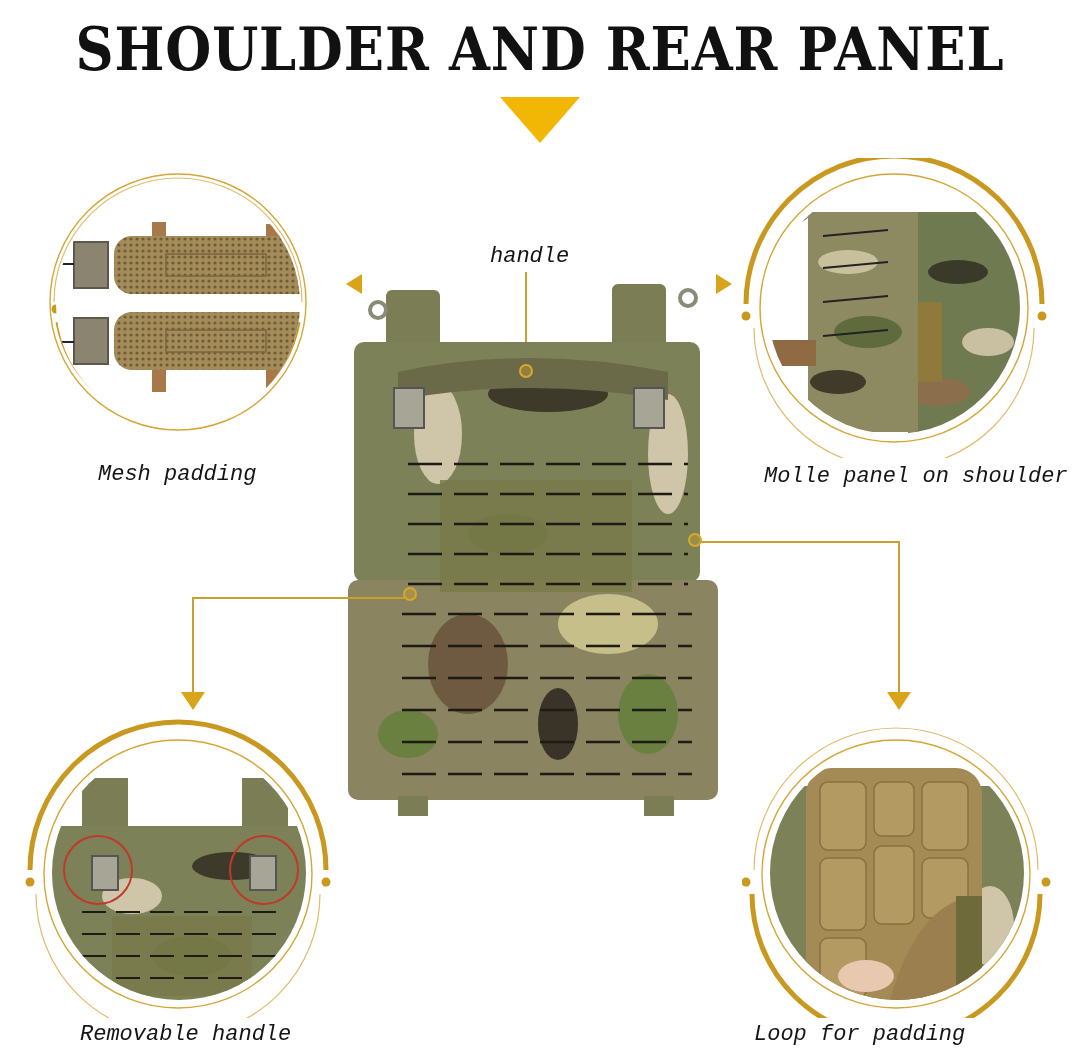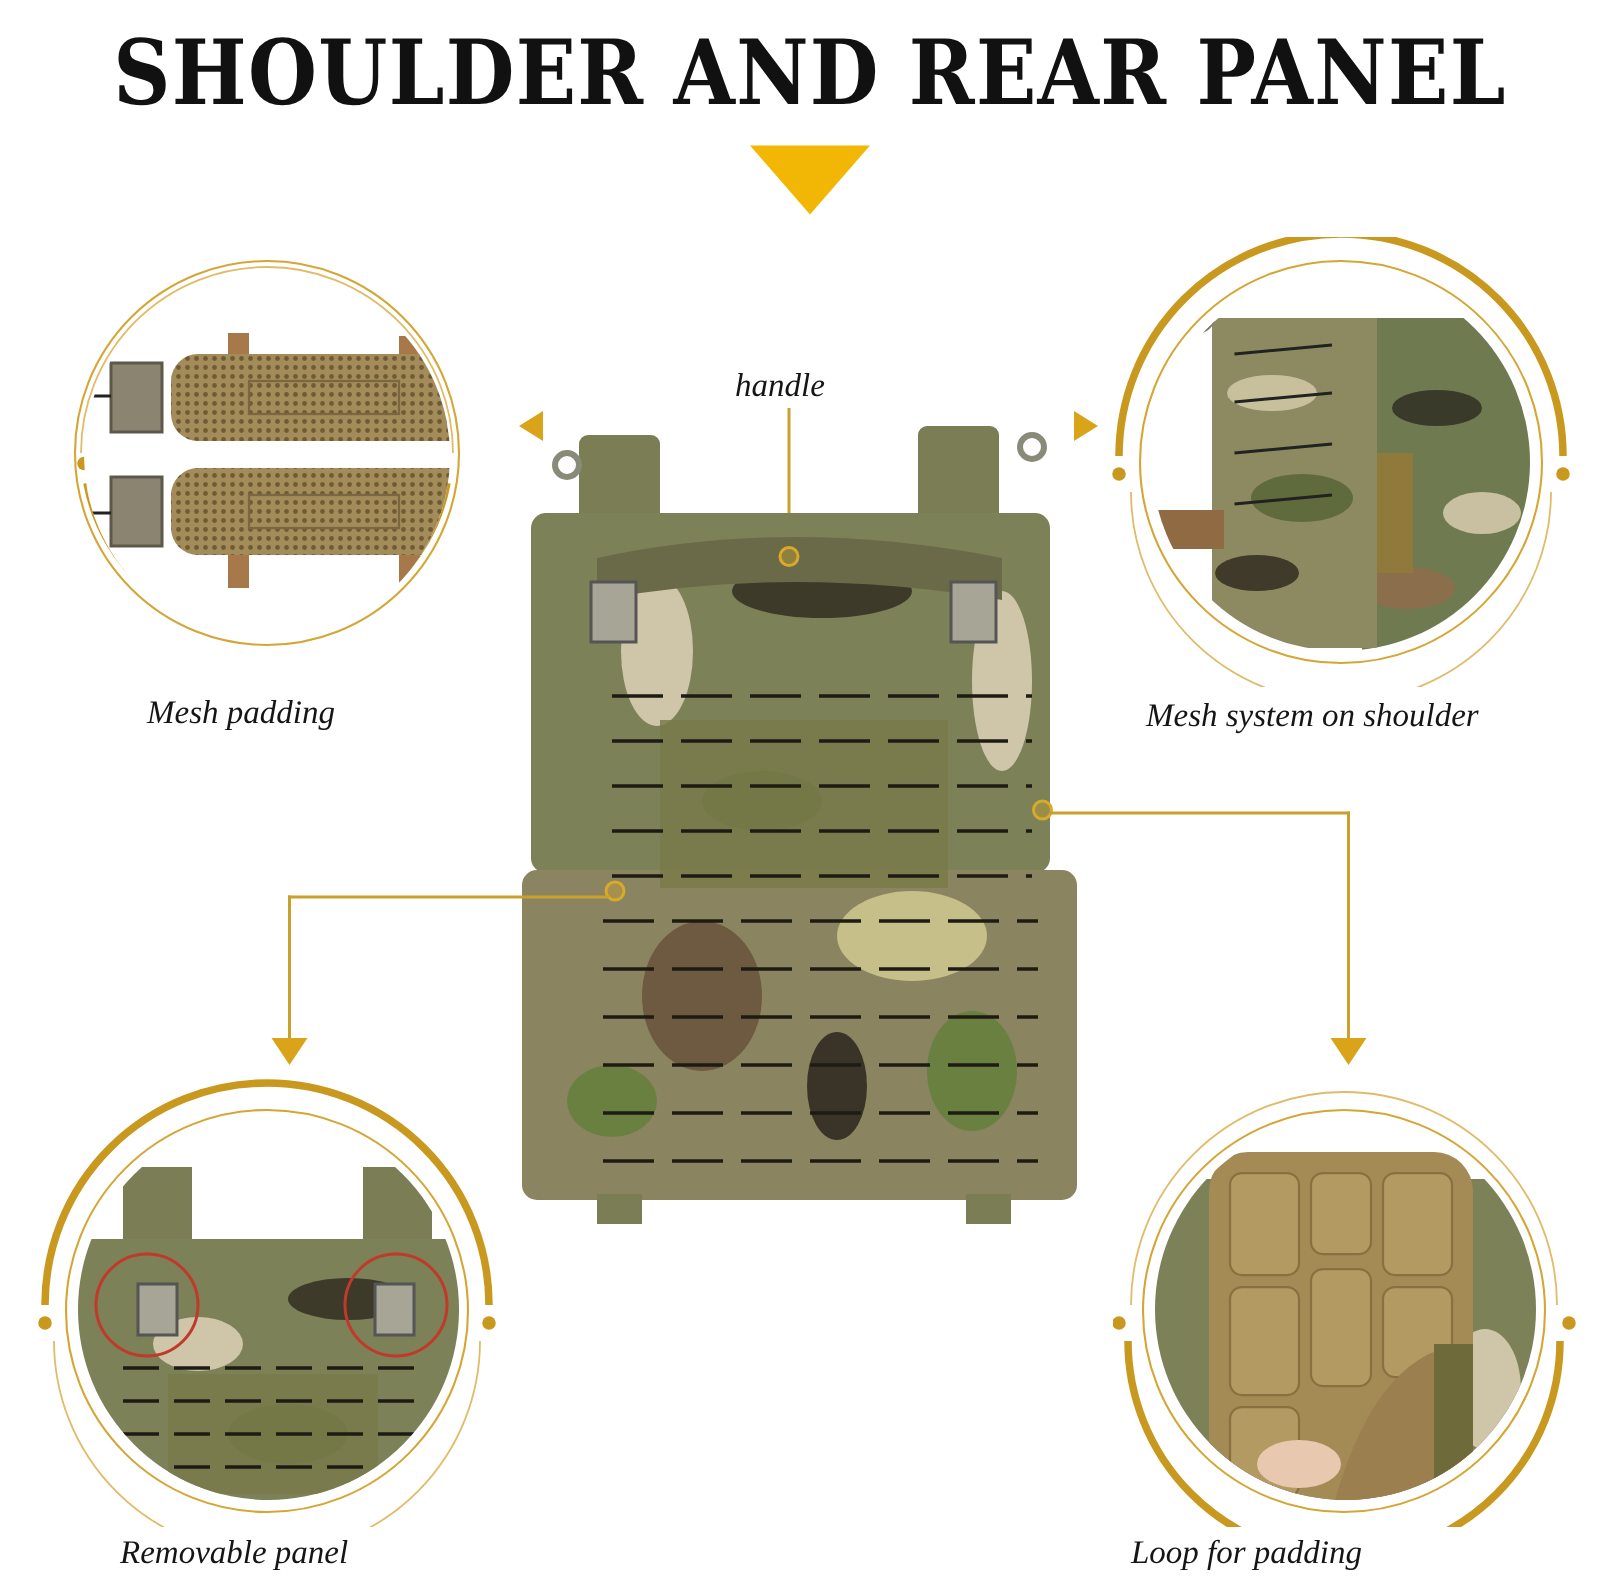--- a/index.html
+++ b/index.html
@@ -18,21 +18,21 @@
     }
 
     .circle-wrap { position: absolute; }
     .circle-wrap svg.ring { position: absolute; left: 0; top: 0; }
     .circle-img {
       position: absolute; border-radius: 50%; overflow: hidden;
     }
 
     .label {
       position: absolute; font-style: italic; font-size: 22px; color: #151515;
-      font-family: Liberation Serif, serif; white-space: nowrap;
+      font-family: Liberation Mono, monospace; white-space: nowrap;
     }
 
     .vest { position: absolute; left: 348px; top: 284px; width: 372px; height: 536px; }
 
     .tri { position: absolute; width: 0; height: 0; }
     .tri-left { border-top: 10px solid transparent; border-bottom: 10px solid transparent; border-right: 16px solid #d9a419; }
     .tri-right { border-top: 10px solid transparent; border-bottom: 10px solid transparent; border-left: 16px solid #d9a419; }
     .tri-down { border-left: 12px solid transparent; border-right: 12px solid transparent; border-top: 18px solid #d9a419; }
 
     .line { position: absolute; background: #c9a02c; }
@@ -104,21 +104,21 @@
       <line x1="55" y1="54" x2="120" y2="48" stroke="#222" stroke-width="2"></line>
       <line x1="55" y1="86" x2="120" y2="80" stroke="#222" stroke-width="2"></line>
       <line x1="55" y1="120" x2="120" y2="114" stroke="#222" stroke-width="2"></line>
       <line x1="55" y1="154" x2="120" y2="148" stroke="#222" stroke-width="2"></line>
       <rect x="150" y="120" width="24" height="80" fill="#8f7a3c"></rect>
       <rect x="0" y="158" width="48" height="26" fill="#8f6a42"></rect>
       <circle cx="30" cy="28" r="10" fill="none" stroke="#7a7a6a" stroke-width="5"></circle>
     </svg>
   </div>
 </div>
-<div class="label" style="left:764px; top:464px;">Mesh system on shoulder</div>
+<div class="label" style="left:764px; top:464px;">Molle panel on shoulder</div>
 <div class="tri tri-right" style="left:716px; top:274px;"></div>
 
 <div class="label" style="left:490px; top:244px;">handle</div>
 <div class="line" style="left:525px; top:272px; width:2px; height:96px;"></div>
 
 <div class="vest">
   <svg width="372" height="536" viewBox="0 0 372 536">
 
     <rect x="38" y="6" width="54" height="70" rx="6" fill="#7b7d55"></rect>
     <rect x="264" y="0" width="54" height="76" rx="6" fill="#7b7d55"></rect>
@@ -200,21 +200,21 @@
         <line x1="30" y1="210" x2="230" y2="210" stroke-dasharray="24 10"></line>
         <line x1="30" y1="232" x2="230" y2="232" stroke-dasharray="24 10"></line>
       </g>
       <rect x="40" y="110" width="26" height="34" fill="#a7a595" stroke="#555" stroke-width="2"></rect>
       <rect x="198" y="110" width="26" height="34" fill="#a7a595" stroke="#555" stroke-width="2"></rect>
       <circle cx="46" cy="124" r="34" fill="none" stroke="#c0392b" stroke-width="2"></circle>
       <circle cx="212" cy="124" r="34" fill="none" stroke="#c0392b" stroke-width="2"></circle>
     </svg>
   </div>
 </div>
-<div class="label" style="left:80px; top:1022px;">Removable panel</div>
+<div class="label" style="left:80px; top:1022px;">Removable handle</div>
 
 <div class="circle-wrap" style="left:742px; top:718px; width:310px; height:300px;">
   <svg class="ring" width="310" height="300">
     <circle cx="154" cy="156" r="134" fill="none" stroke="#d4a636" stroke-width="1.4"></circle>
     <path d="M 12 152 A 142 142 0 0 1 296 152" fill="none" stroke="#e0bb6a" stroke-width="1.2"></path>
     <path d="M 10 176 A 144 144 0 0 0 298 176" fill="none" stroke="#c9981f" stroke-width="5"></path>
     <circle cx="4" cy="164" r="4.5" fill="#c9981f"></circle>
     <circle cx="304" cy="164" r="4.5" fill="#c9981f"></circle>
   </svg>
   <div class="circle-img" style="left:28px; top:28px; width:254px; height:254px;">

